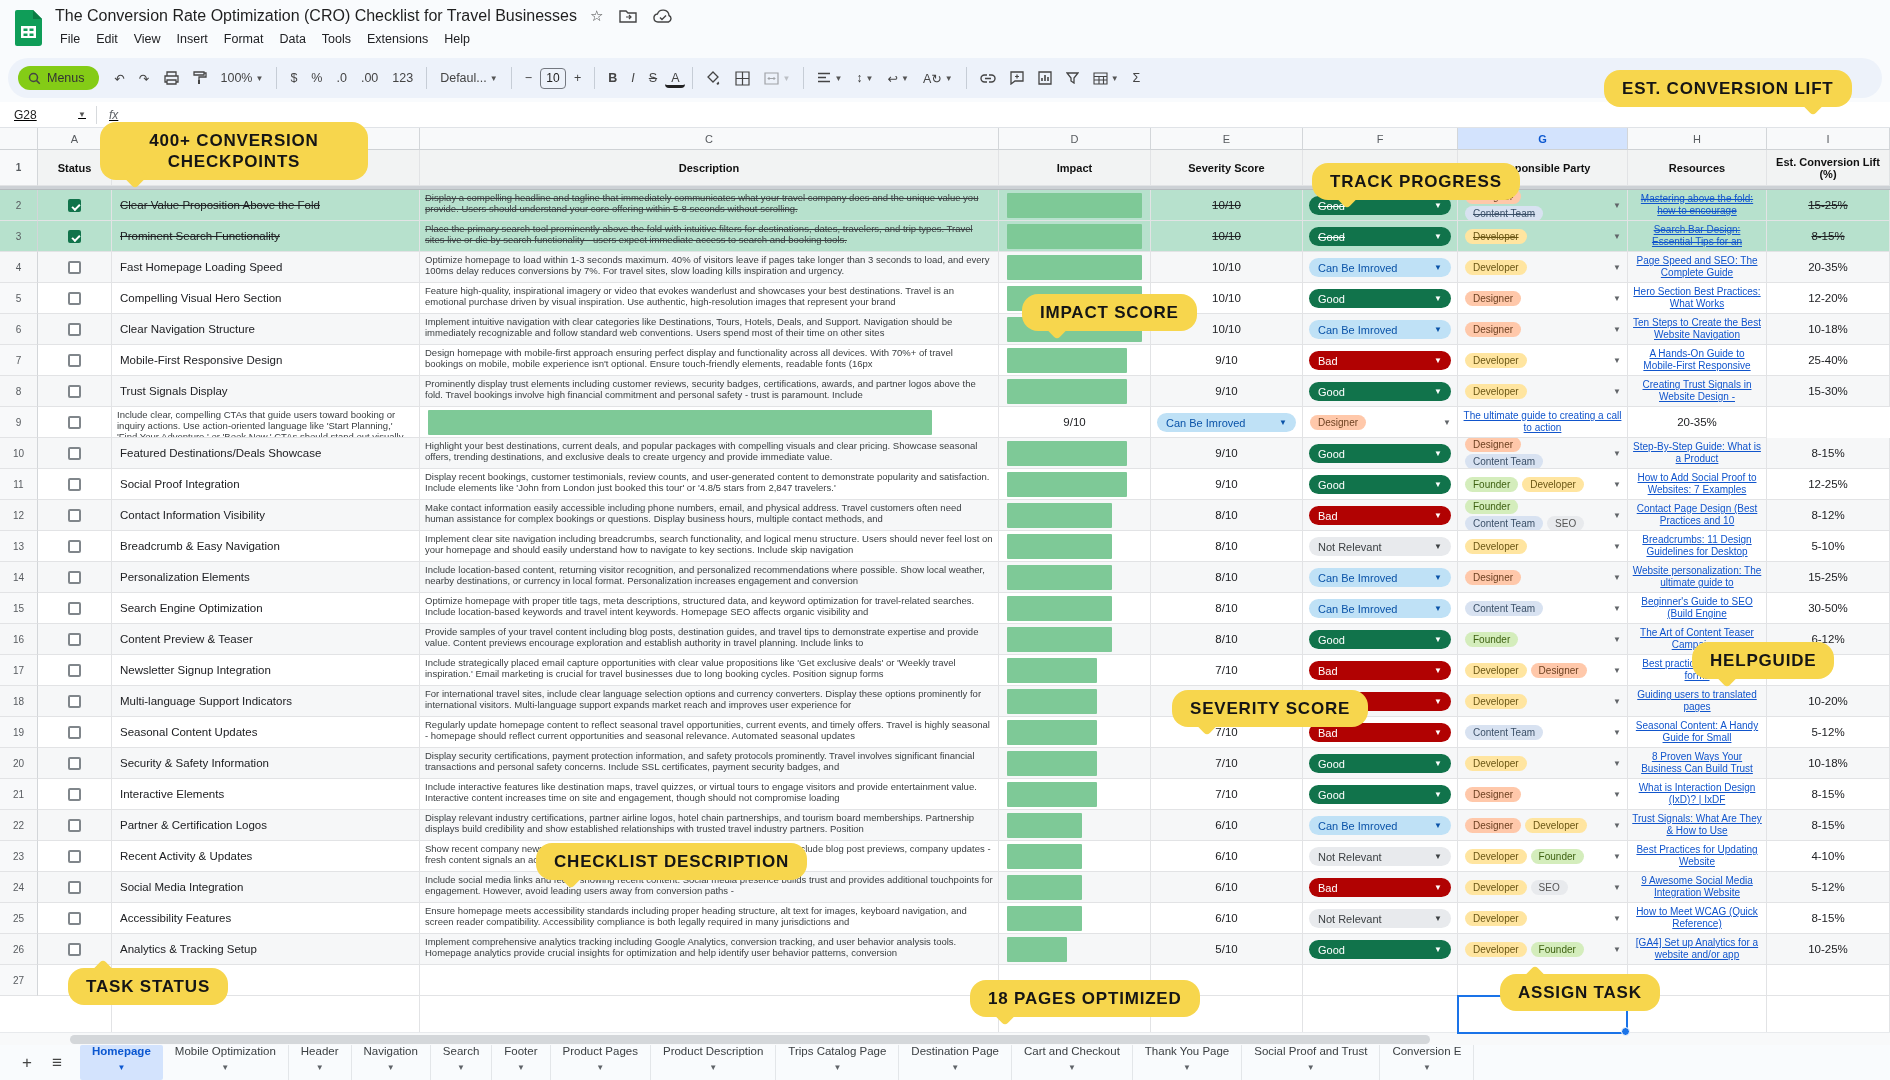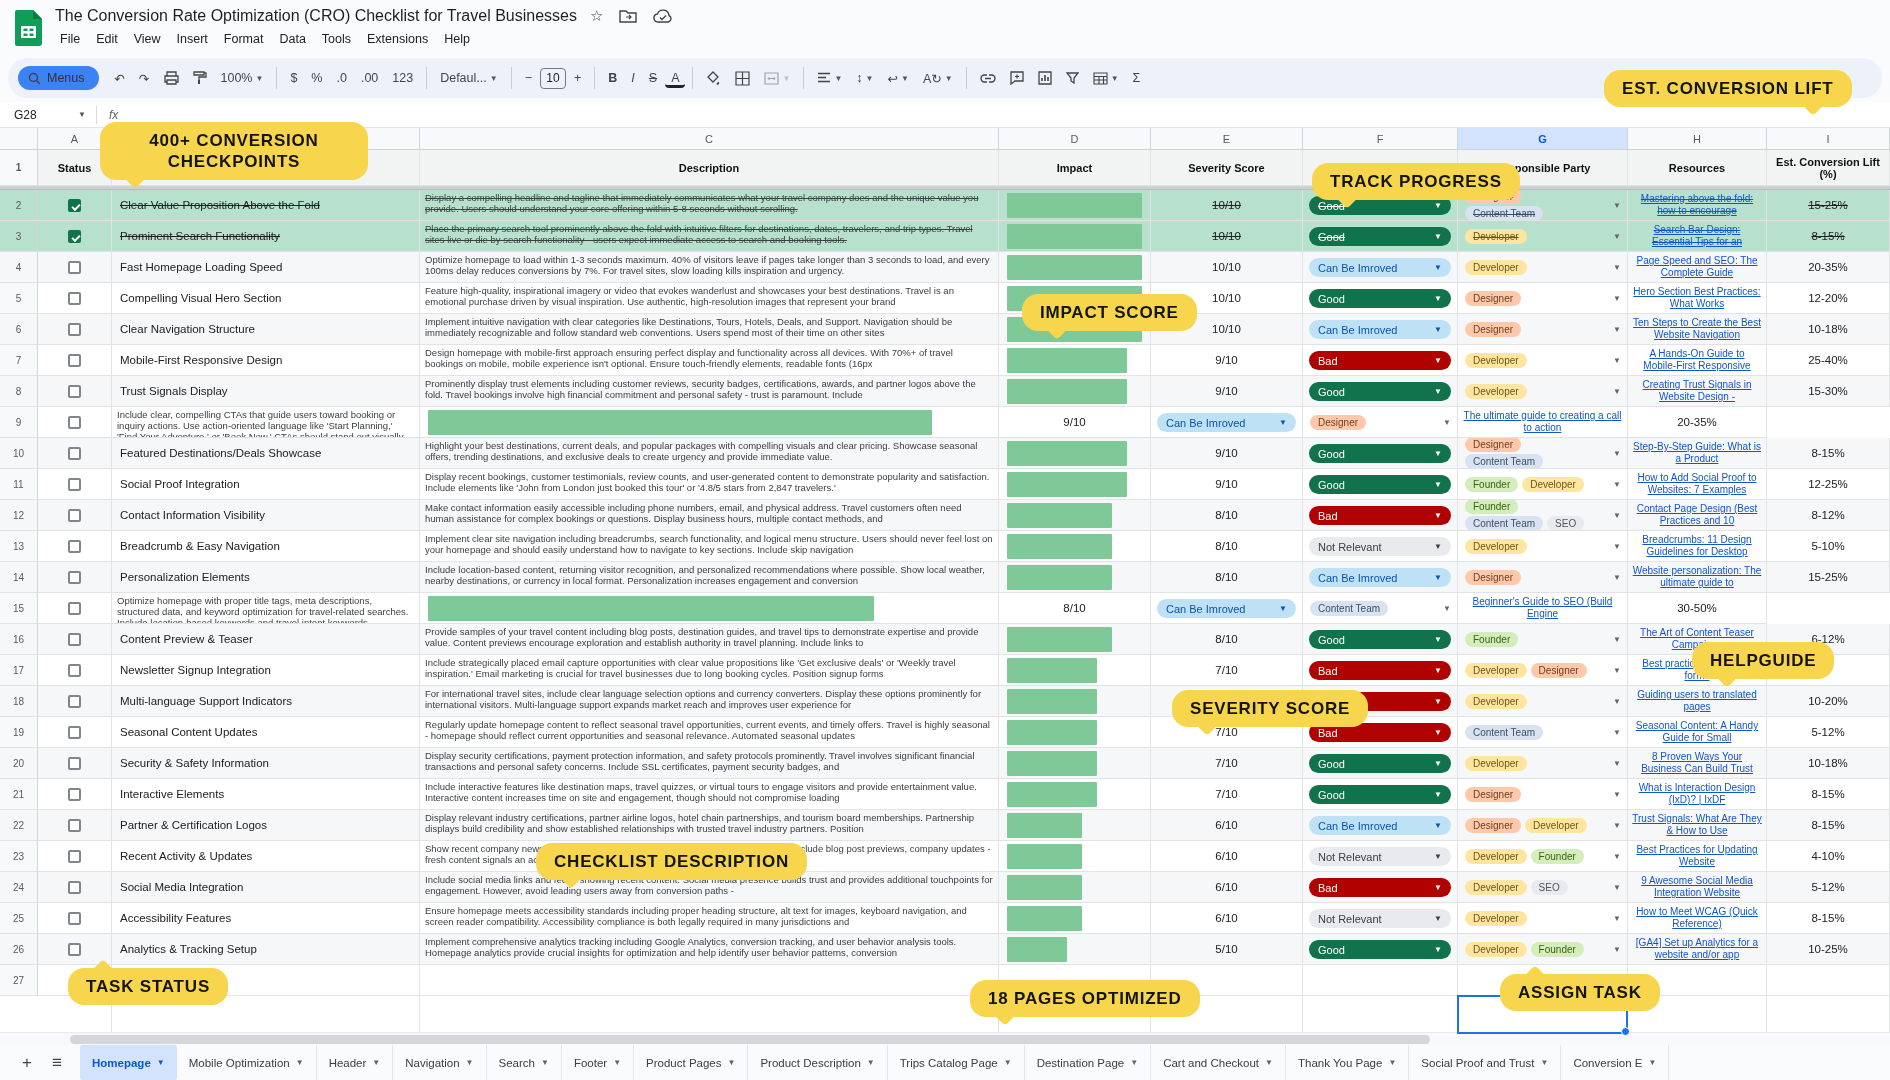--- a/index.html
+++ b/index.html
@@ -14,31 +14,31 @@
   #title-icons { position:absolute; left:590px; top:7px; display:flex; gap:16px; color:#444; font-size:15px; align-items:center; }
   #menubar { position:absolute; left:52px; top:30px; display:flex; }
   #menubar .menu-item { font-size:12.5px; color:#202124; padding:2px 8px; border-radius:8px; cursor:default; }
 
   
   #toolbar { position:absolute; left:8px; right:8px; top:58px; height:40px; background:#edf2fa;
     border-radius:22px; display:flex; align-items:center; padding:0 10px; gap:2px; color:#444; }
   .tb { font-size:12.5px; color:#444; padding:3px 6px; border-radius:4px; white-space:nowrap; display:flex; align-items:center; gap:3px; }
   .tb svg { display:block; }
   .tb-sep { width:1px; height:22px; background:#c6cdd6; margin:0 5px; }
-  #menus-pill { background:#3b82f6; border-radius:16px; padding:5px 14px 5px 10px; font-size:12.5px; color:#333;
+  #menus-pill { background:#84cc16; border-radius:16px; padding:5px 14px 5px 10px; font-size:12.5px; color:#333;
     display:flex; align-items:center; gap:6px; margin-right:8px; }
   .caret { font-size:8px; color:#555; }
   #font-size-box { width:26px; height:21px; border:1px solid #747880; border-radius:4px; background:#edf2fa;
     font-size:12px; display:flex; align-items:center; justify-content:center; color:#222; }
   .tb.bold{font-weight:bold} .tb.ital{font-style:italic} .tb.strk{text-decoration:line-through}
   .tb.tcol{border-bottom:3px solid #222; padding-bottom:0; line-height:14px;}
 
   
   #formulabar { position:absolute; left:0; right:0; top:102px; height:26px; background:#fff;
-    border-bottom:1px solid #e0e3e7; display:flex; align-items:center; }
+    border-bottom:1px solid #e0e3e7; display:flex; align-items:center;text-decoration:underline; }
   #namebox { width:96px; display:flex; align-items:center; justify-content:space-between; padding:0 10px 0 14px;
     font-size:12px; color:#222; }
   #fb-sep { width:1px; height:18px; background:#d7dadd; margin-right:12px; }
   #fx { font-size:12px; font-style:italic; color:#5f6368; }
 
   
   #sheet { position:absolute; left:0; top:128px; width:1890px; background:#fff; }
   .grow { display:grid; grid-template-columns:38px 74px 308px 579px 152px 152px 155px 170px 139px 123px; }
   .cell { border-right:1px solid #e2e3e5; border-bottom:1px solid #e2e3e5; position:relative; overflow:hidden; }
 
@@ -92,21 +92,21 @@
     background:#1a73e8; border-radius:50%; border:1px solid #fff; }
 
   
   #hscroll { position:absolute; left:0; right:0; top:1032px; height:13px; background:#f8f9fa; border-top:1px solid #e8eaed; }
   #hscroll .thumb { position:absolute; left:70px; width:1360px; top:2px; height:9px; background:#d4d7da; border-radius:5px; }
   #tabbar { position:absolute; left:0; right:0; top:1045px; height:35px; background:#f9fbfd;
     display:flex; align-items:center; padding-left:12px; }
   .tab-btn { width:30px; font-size:17px; color:#444; text-align:center; }
   #tabs { display:flex; align-items:stretch; height:100%; margin-left:8px; }
   .tab { display:flex; align-items:center; gap:6px; padding:0 12px; font-size:11.5px; color:#3c4043;
-    border-right:1px solid #e3e6e9; white-space:nowrap; }
+    border-right:1px solid #e3e6e9; white-space:nowrap;flex-direction:column; }
   .tab .caret { color:#5f6368; }
   .tab.active { background:#d3e3fd; color:#0b57d0; font-weight:bold; border-right:none; border-radius:2px; }
   .tab.active .caret { color:#0b57d0; }
 
   
   .callout { position:absolute; background:#f7d64d; color:#151515; font-weight:800; letter-spacing:0.8px;
     font-size:17px; padding:8px 18px; border-radius:16px; z-index:10; text-align:center; line-height:21px; white-space:nowrap; }
   .callout::after { content:""; position:absolute; width:18px; height:18px; background:#f7d64d;
     border-radius:4px; transform:rotate(45deg); bottom:-5px; left:26px; z-index:-1; }
   .callout.tail-top::after { top:-5px; bottom:auto; }
@@ -696,20 +696,23 @@
           <div class="cell c-res">
             <span>Website personalization: The ultimate guide to</span>
           </div>
           <div class="cell c-lift">15-25%</div>
         </div>
         <div class="grow brow">
           <div class="cell gut">15</div>
           <div class="cell c-a">
             <div class="cb"></div>
           </div>
+          <div class="cell c-name">
+            <span class="strike">Search Engine Optimization</span>
+          </div>
           <div class="cell c-desc">Optimize homepage with proper title tags, meta descriptions, structured data, and keyword optimization for travel-related searches. Include location-based keywords and travel intent keywords. Homepage SEO affects organic visibility and</div>
           <div class="cell ">
             <div class="bar" style="width: calc(80% - 16px); background: rgb(126, 201, 151);"></div>
           </div>
           <div class="cell c-sev">8/10</div>
           <div class="cell ">
             <div class="pill" style="background: rgb(191, 225, 246); color: rgb(10, 83, 168);">
               <span class="strike">Can Be Imroved</span>
               <span class="parrow">▼</span>
             </div>

